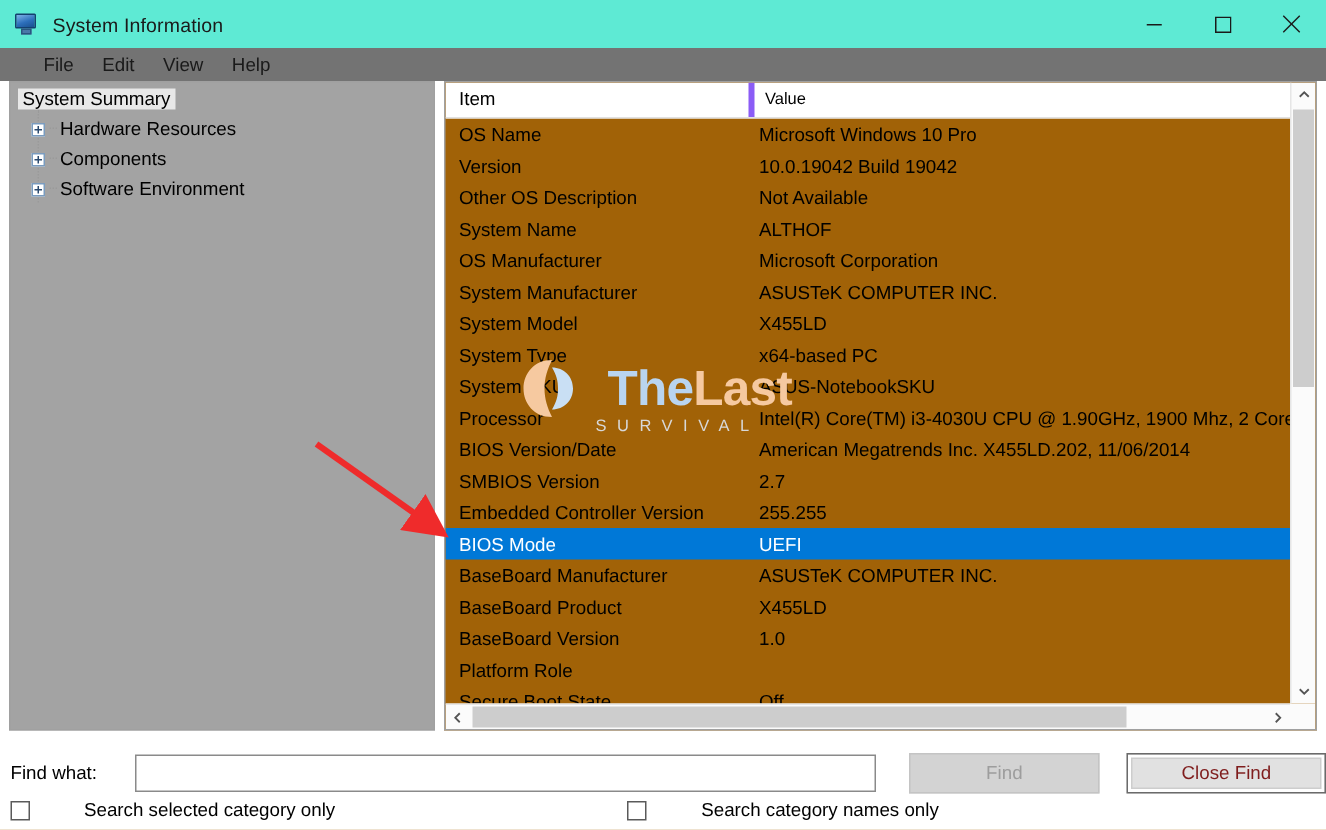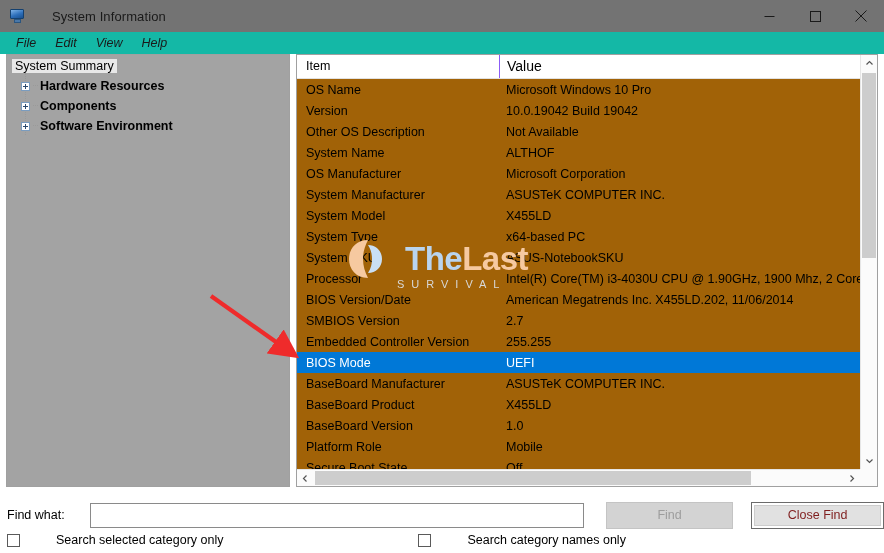--- a/index.html
+++ b/index.html
@@ -13,25 +13,24 @@
     font-family: "Liberation Sans", sans-serif;
     font-size: 12.5px;
     color: #000000;
     overflow: hidden;
     position: relative;
   }
 
   
   .titlebar {
     height: 32px;
-    background: #737373;
+    background: #5eead4;
     display: flex;
     align-items: center;
     position: relative;
-    gap: 17px;
   }
   .app-icon {
     width: 16px;
     height: 16px;
     margin-left: 10px;
     margin-right: 9px;
     position: relative;
     flex: none;
   }
   .app-icon .screen {
@@ -70,23 +69,22 @@
     justify-content: center;
     color: #1a1a1a;
   }
   .wc svg { display: block; }
 
   
   .menubar {
     height: 22px;
     display: flex;
     align-items: center;
-    padding-left: 7px;
-    background: #14b8a6;
-    font-style: italic;
+    padding-left: 20px;
+    background: #737373;
   }
   .menu-item {
     font-size: 12.5px;
     color: #1a1a1a;
     padding: 1px 9px 2px 9px;
     margin-right: 1px;
   }
 
   
   .main {
@@ -118,21 +116,21 @@
     height: 20px;
     position: relative;
     padding-left: 5px;
     font-size: 12.5px;
     white-space: nowrap;
   }
   .tree-row.selected .tree-label {
     background: #e8e8e8;
     padding: 0 3px;
   }
-  .tree-row.child { padding-left: 14px; font-weight: bold; }
+  .tree-row.child { padding-left: 14px; }
   .tree-toggle {
     width: 9px;
     height: 9px;
     border: 1px solid #7a9cbf;
     background: #ffffff;
     box-sizing: border-box;
     position: relative;
     margin-right: 3px;
     flex: none;
   }
@@ -198,24 +196,24 @@
     padding-left: 9px;
     box-sizing: border-box;
     font-size: 12.5px;
     white-space: nowrap;
     overflow: hidden;
   }
   .col-value {
     flex: 1;
     padding-left: 7px;
     box-sizing: border-box;
-    font-size: 14px;
+    font-size: 11px;
     white-space: nowrap;
     overflow: hidden;
-    border-left: 1px solid #8b5cf6;
+    border-left: 4px solid #8b5cf6;
     height: 23px;
     line-height: 23px;
   }
   .list-header .col-item { line-height: 23px; height: 23px; }
   .row {
     height: 21px;
     display: flex;
     align-items: center;
     white-space: nowrap;
   }
@@ -553,21 +551,20 @@
           <div class="row">
             <div class="cell-item">BaseBoard Product</div>
             <div class="cell-value">X455LD</div>
           </div>
           <div class="row">
             <div class="cell-item">BaseBoard Version</div>
             <div class="cell-value">1.0</div>
           </div>
           <div class="row">
             <div class="cell-item">Platform Role</div>
-            <div class="cell-value">Mobile</div>
           </div>
           <div class="row">
             <div class="cell-item">Secure Boot State</div>
             <div class="cell-value">Off</div>
           </div>
         </div>
     </div>
 
     <div class="vscroll">
       <div class="sb-btn">

